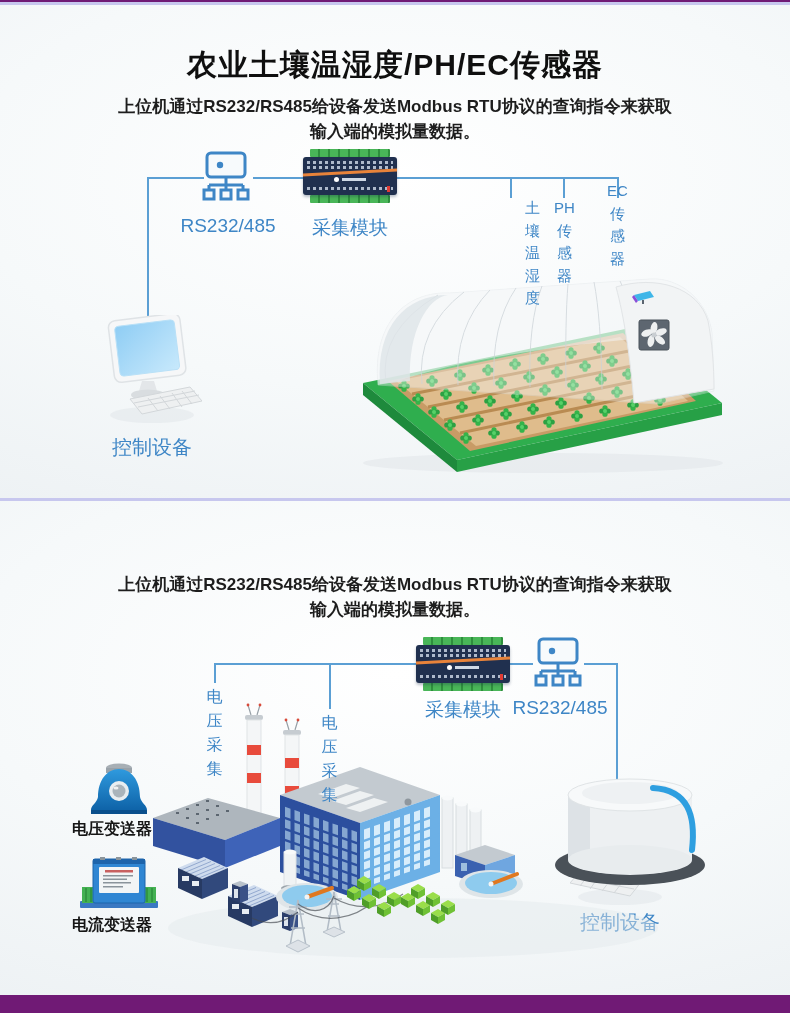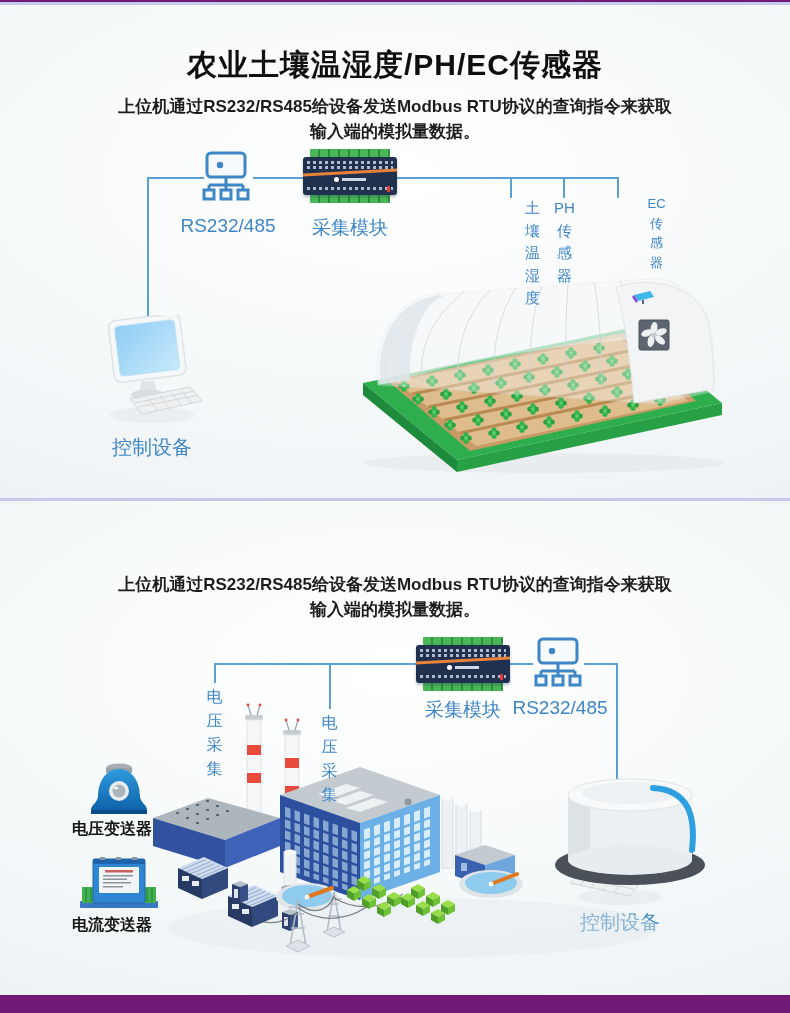--- a/index.html
+++ b/index.html
@@ -84,21 +84,21 @@
           </div>
         <div class="dash d3"></div>
         <div class="led"></div>
       </div>
       <div class="term"></div>
     </div>
     <div class="blabel" style="left:300px;top:210px;width:100px;font-size:19px;">采集模块</div>
 
     <div class="vlabel" style="left:522px;top:192px;font-size:15px;">土壤温湿度</div>
     <div class="vlabel" style="left:554px;top:192px;font-size:15px;">PH传感器</div>
-    <div class="vlabel" style="left:607px;top:189px;font-size:13px;margin-left:39px;">EC传感器</div>
+    <div class="vlabel" style="left:607px;top:175px;font-size:15px;">EC传感器</div>
 
     <div class="abs" style="left:102px;top:310px;">
       <svg width="100" height="115" viewBox="0 0 100 115">
         <defs>
           <linearGradient id="scr1" x1="0" y1="0" x2="1" y2="1">
             <stop offset="0" stop-color="#8fcdf4"></stop>
               <stop offset="1" stop-color="#c8e9fc"></stop>
           </linearGradient>
         </defs>
         <ellipse cx="50" cy="100" rx="42" ry="8" fill="#e3e8eb" opacity="0.6"></ellipse>

